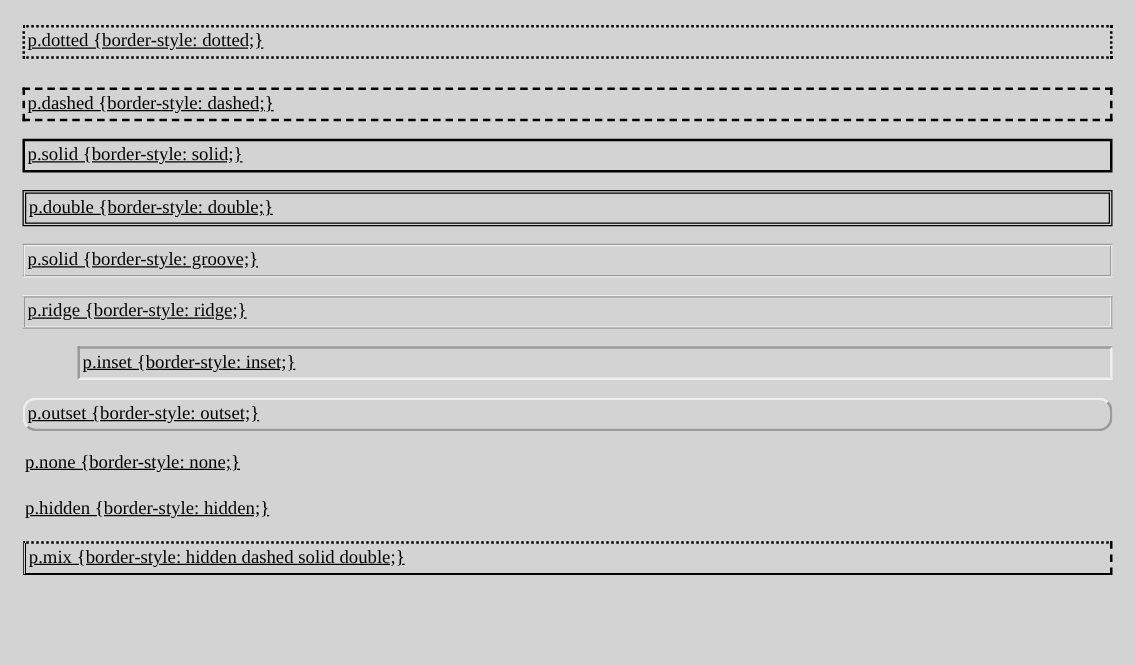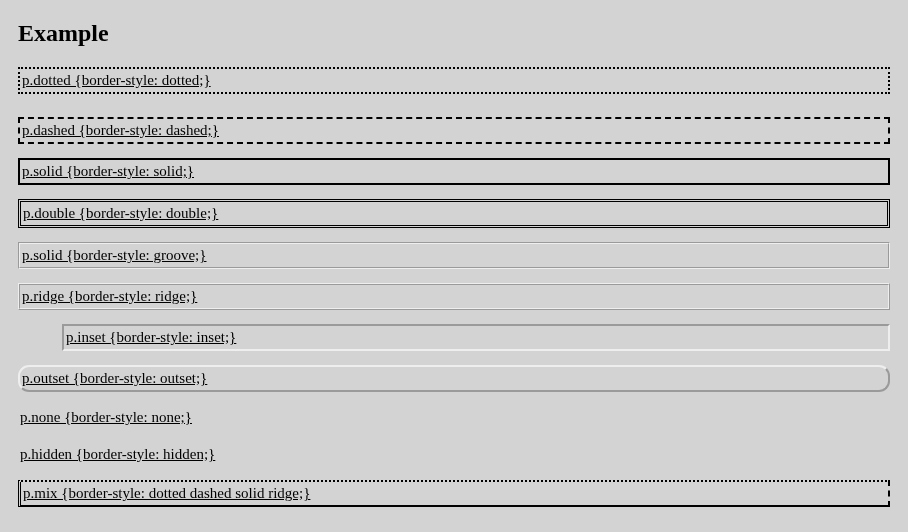--- a/index.html
+++ b/index.html
@@ -36,26 +36,25 @@
     p.inset  { border-style: inset; margin-left: 44px; }
     p.outset { border-style: outset; border-radius: 11px; }
     p.none   { border-style: none; }
     p.hidden { border-style: hidden; }
     p.mix    { border-style: dotted dashed solid double; border-width: 2px 2px 2px 3px; }
   </style>
 </head>
 <body>
 
 <div class="page">
-  <h2>Example</h2>
 
   <p class="example-row dotted">p.dotted {border-style: dotted;}</p>
   <p class="example-row dashed">p.dashed {border-style: dashed;}</p>
   <p class="example-row solid">p.solid {border-style: solid;}</p>
   <p class="example-row double">p.double {border-style: double;}</p>
   <p class="example-row groove">p.solid {border-style: groove;}</p>
   <p class="example-row ridge">p.ridge {border-style: ridge;}</p>
   <p class="example-row inset">p.inset {border-style: inset;}</p>
   <p class="example-row outset">p.outset {border-style: outset;}</p>
   <p class="example-row none">p.none {border-style: none;}</p>
   <p class="example-row hidden">p.hidden {border-style: hidden;}</p>
-  <p class="example-row mix">p.mix {border-style: dotted dashed solid ridge;}</p>
+  <p class="example-row mix">p.mix {border-style: hidden dashed solid double;}</p>
 </div>
 
 </body></html>

